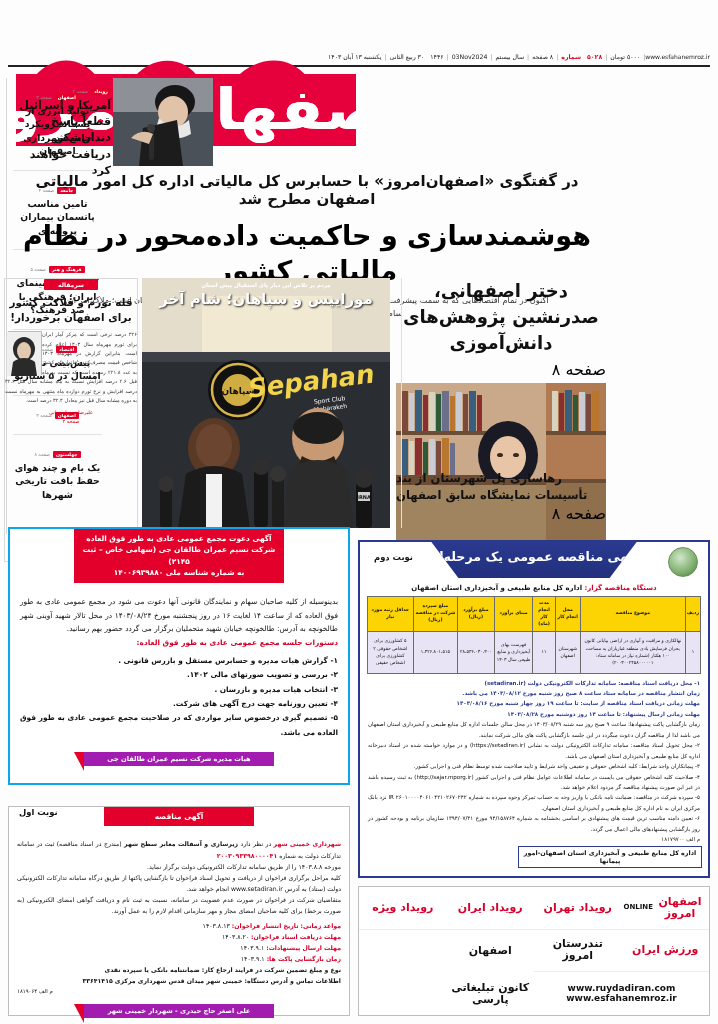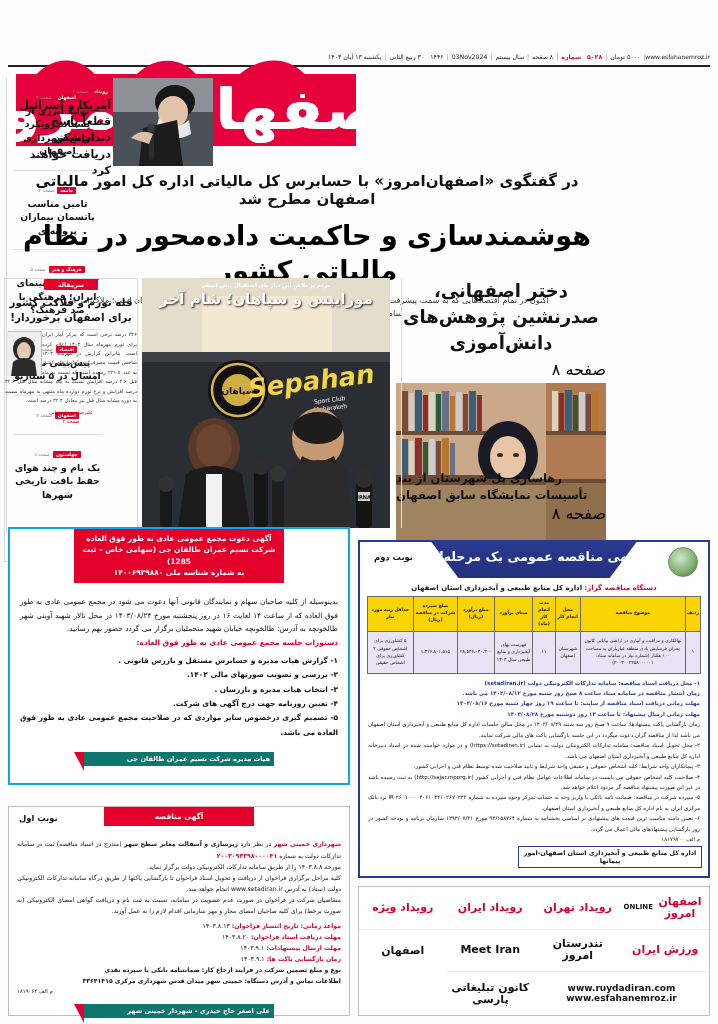--- a/index.html
+++ b/index.html
@@ -229,21 +229,21 @@
   }
   .ad-body {
     padding: 12px 10px 6px 10px; font-size: 7.4px; line-height: 1.85;
     text-align: justify; color: #111;
   }
   .ad-body .b { font-weight: bold; color: #d6002a; }
   .ad-body .bk { font-weight: bold; color: #111; }
   .ad-list { margin-top: 4px; font-size: 7.4px; line-height: 1.95; font-weight: bold; }
   .ad-sign {
     position: relative; margin: 6px auto 0 auto; width: 190px;
-    background: #0f766e; color: #fff; 
+    background: #a21caf; color: #fff; text-align: center;
     padding: 3px 4px; font-size: 6.6px; font-weight: bold;
   }
   .ad-sign::after {
     content: ""; position: absolute; top: 0; left: -10px;
     border-top: 0 solid transparent;
     border-bottom: 19px solid transparent; border-right: 10px solid #e3002b;
   }
 
   
   .tnd-head {
@@ -549,42 +549,42 @@
       <div class="cr-body">۳۲۶ درصد نرخی است که مرکز آمار ایران برای تورم مهرماه سال ۱۴۰۳ اعلام کرده است. بنابراین گزارش در مهرماه ۱۴۰۳ شاخص قیمت مصرف‌کننده خانوارهای کشور به عدد ۲۲۱.۸ رسیده است که نسبت به ماه قبل ۲.۶ درصد افزایش نسبت به ماه مشابه سال قبل ۳۲.۶ درصد افزایش و نرخ تورم دوازده ماه منتهی به مهرماه نسبت به دوره مشابه سال قبل نیز معادل ۳۲.۴ درصد است.</div>
       <div class="cr-caption">علیرضا نصر اصفهانی</div>
       <div class="cr-caption">صفحه ۲</div>
     </div>
   </div>
   <div class="vrule"></div>
 
   <div class="ad-left">
     <div class="ribbon v-notch">
       <div>آگهی دعوت مجمع عمومی عادی به طور فوق العاده</div>
-      <div>شرکت نسیم عمران طالقان جی (سهامی خاص – ثبت 1285)</div>
+      <div>شرکت نسیم عمران طالقان جی (سهامی خاص – ثبت ۲۱۴۵)</div>
       <div>به شماره شناسه ملی ۱۴۰۰۶۹۳۹۸۸۰</div>
     </div>
     <div class="ad-body">
       <div>بدینوسیله از کلیه صاحبان سهام و نمایندگان قانونی آنها دعوت می شود در مجمع عمومی عادی به طور فوق العاده که از ساعت ۱۴ لغایت ۱۶ در روز پنجشنبه مورخ ۱۴۰۳/۰۸/۲۴ در محل تالار شهید آوینی شهر طالخونچه به آدرس: طالخونچه خیابان شهید متحملیان برگزار می گردد حضور بهم رسانید.</div>
       <div class="b">دستورات جلسه مجمع عمومی عادی به طور فوق العاده:</div>
       <div class="ad-list">
         <div>۱- گزارش هیات مدیره و حسابرس مستقل و بازرس قانونی .</div>
         <div>۲- بررسی و تصویب صورتهای مالی ۱۴۰۲.</div>
         <div>۳- انتخاب هیات مدیره و بازرسان .</div>
         <div>۴- تعیین روزنامه جهت درج آگهی های شرکت.</div>
         <div>۵- تصمیم گیری درخصوص سایر مواردی که در صلاحیت مجمع عمومی عادی به طور فوق العاده می باشد.</div>
       </div>
     </div>
     <div class="ad-sign">هیات مدیره شرکت نسیم عمران طالقان جی</div>
   </div>
 
   <div class="ad-left2">
     <div class="ribbon v-notch" style="width:150px">
       <span>آگهی مناقصه</span>
     </div>
-    <div class="tnd-round" style="top:6px;left:10px">نوبت اول</div>
+    <div class="tnd-round" style="top:0;left:10px">نوبت اول</div>
     <div class="ad-body" style="font-size:6.2px;line-height:1.8;padding:12px 8px 2px 8px">
       <div>
         <span class="b">شهرداری خمینی شهر</span>
         <span>در نظر دارد</span>
         <span class="bk">زیرسازی و آسفالت معابر سطح شهر</span>
         <span>(مندرج در اسناد مناقصه) ثبت در سامانه تدارکات دولت به شماره</span>
         <span class="b">۲۰۰۳۰۹۳۳۹۸۰۰۰۰۴۱</span>
       </div>
       <div>مورخه ۱۴۰۳.۸.۸ را از طریق سامانه تدارکات الکترونیکی دولت برگزار نماید.</div>
       <div>کلیه مراحل برگزاری فراخوان از دریافت و تحویل اسناد فراخوان تا بازگشایی پاکتها از طریق درگاه سامانه تدارکات الکترونیکی دولت (ستاد) به آدرس www.setadiran.ir انجام خواهد شد.</div>
@@ -681,23 +681,20 @@
     <div class="flogo">
       <span>رویداد ویژه</span>
     </div>
 
     <div class="flogo">
       <span>ورزش ایران</span>
     </div>
     <div class="flogo dark">
       <span>تندرستان امروز</span>
     </div>
-    <div class="flogo ltr dark">
-      <span>Meet Iran</span>
-    </div>
 
     <div class="flogo dark row3">
       <span>اصفهان</span>
     </div>
     <div class="flogo wide row3">
       <span>
         <span>www.ruydadiran.com</span><br>
         <span>www.esfahanemroz.ir</span>
       </span>
     </div>

